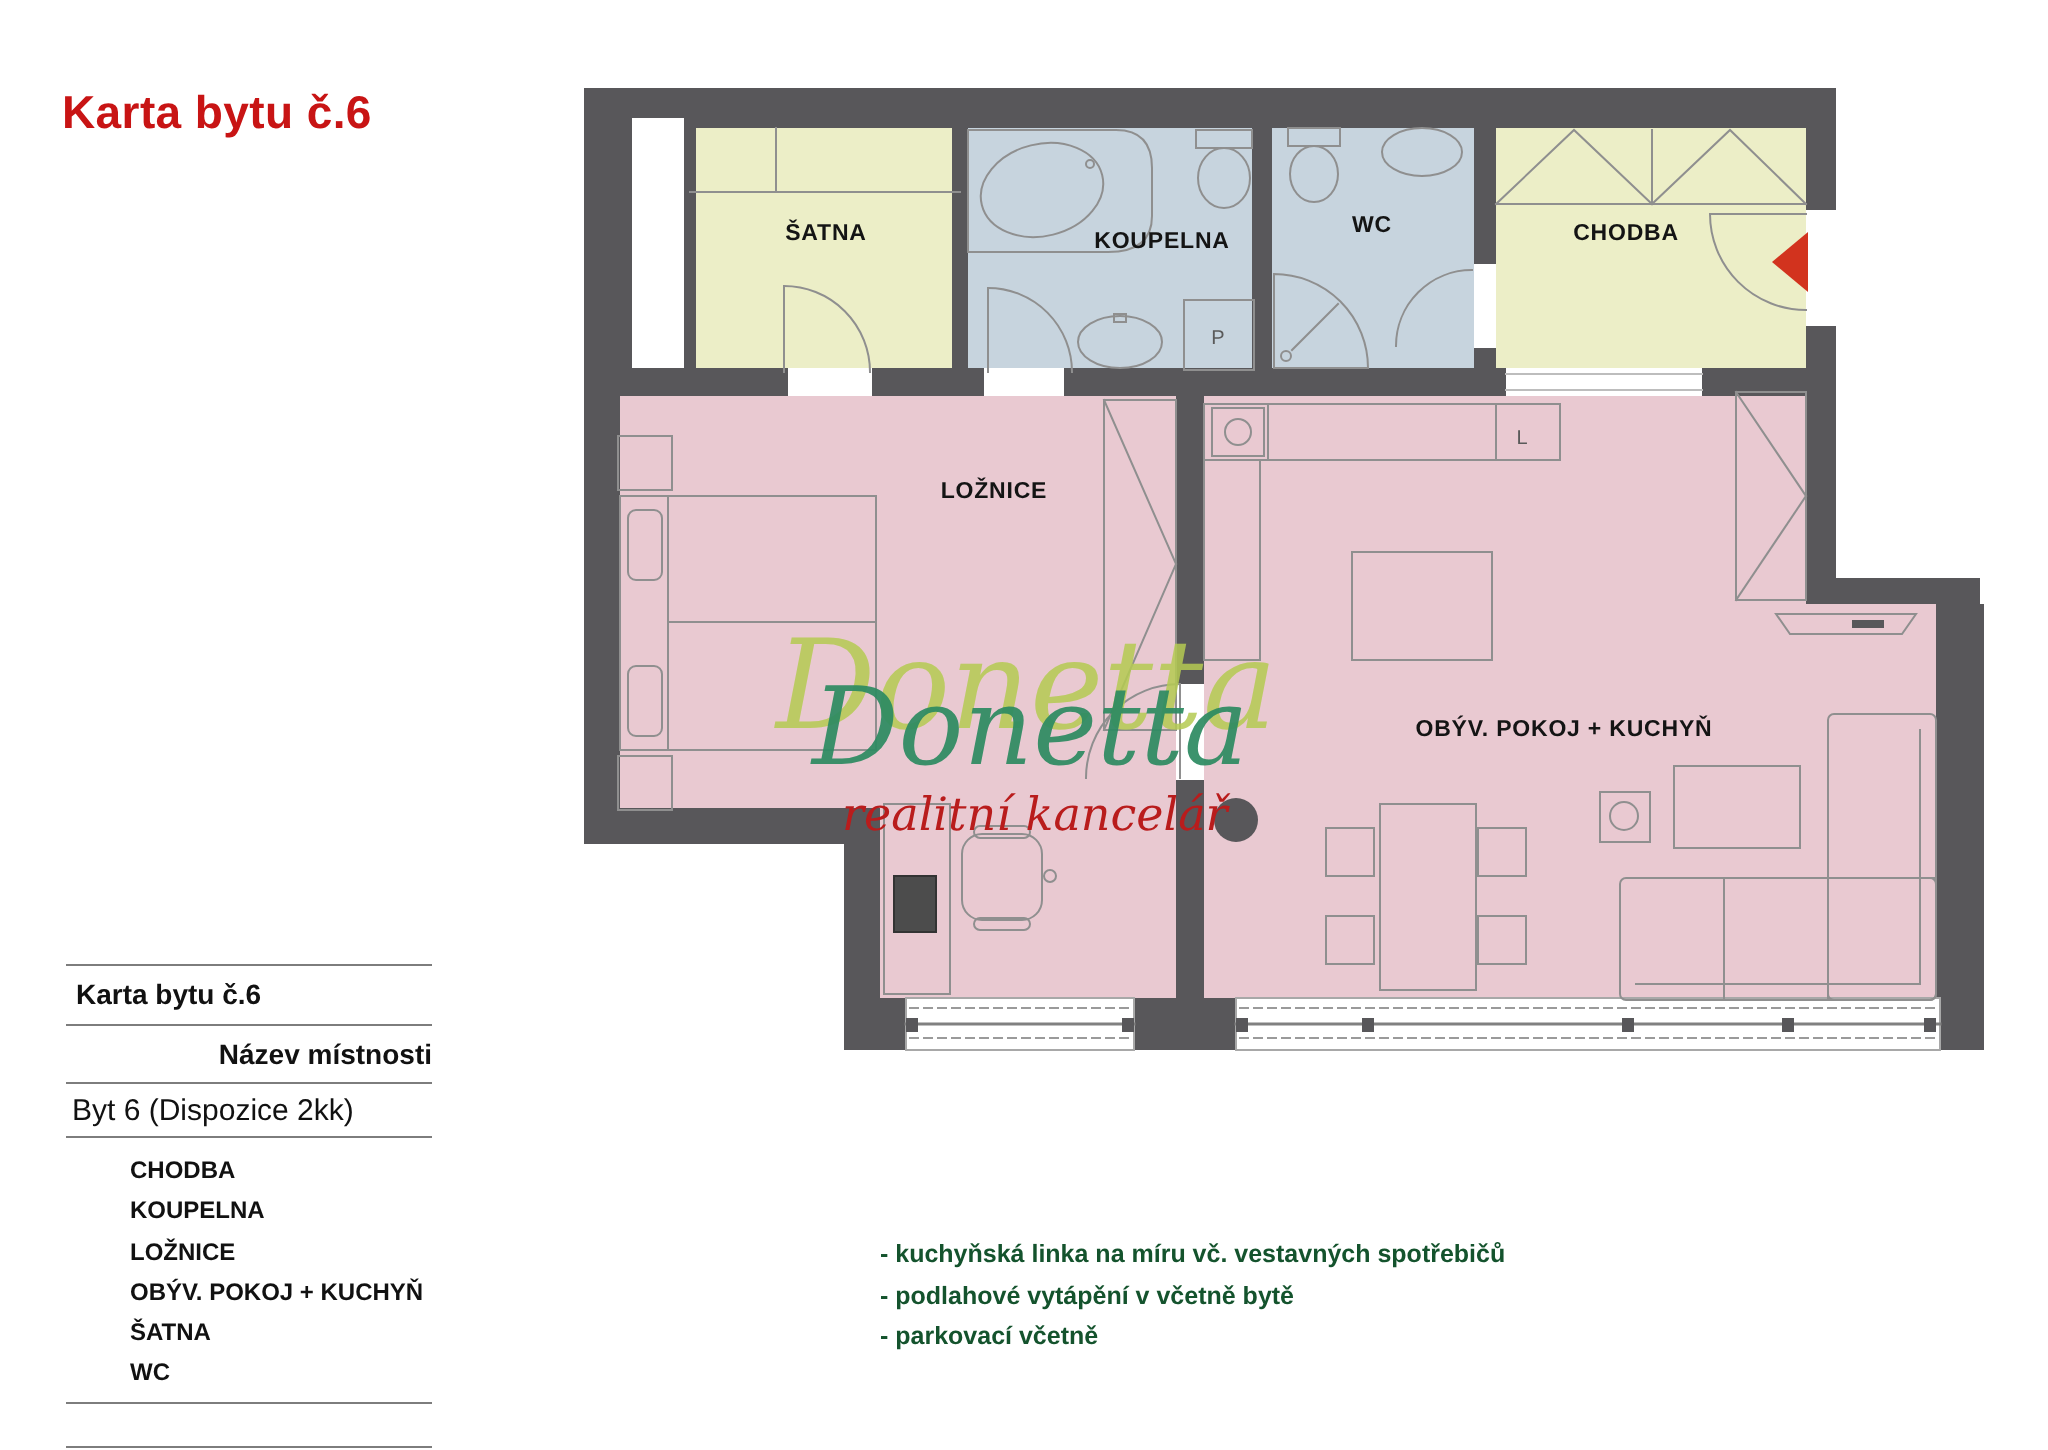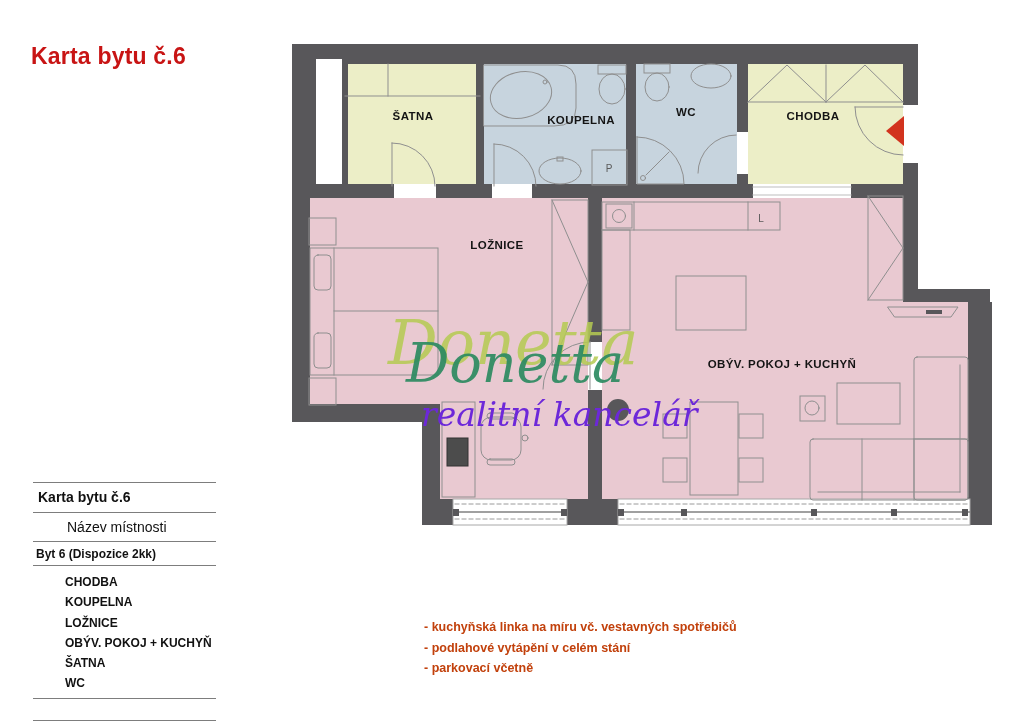--- a/index.html
+++ b/index.html
@@ -9,32 +9,32 @@
   .page-title {
     position:absolute; left:31px; top:31px;
     font-size:23px; font-weight:bold; color:#c81414; letter-spacing:0.2px;
   }
 
   svg.plan { position:absolute; left:0; top:0; width:1024px; height:725px; }
 
   .wm { position:absolute; font-family:"DejaVu Serif", serif; font-style:italic; white-space:nowrap; pointer-events:none; }
   .wm-light { left:388px; top:294px; font-size:62px; color:#b5cb52; opacity:0.85; }
   .wm-dark  { left:406px; top:320px; font-size:54px; color:#2e8b62; opacity:0.93; }
-  .wm-tag   { left:421px; top:383px; font-size:33px; color:#6d28d9; }
+  .wm-tag   { left:421px; top:383px; font-size:23px; color:#b91c1c; }
 
   .info-table { position:absolute; left:33px; top:470px; width:183px; color:#111; }
   .tline { border-top:1px solid #7d7d7d; height:0; }
   .t-title { font-size:14px; font-weight:bold; padding:6px 0 7px 5px; }
-  .t-header { font-size:14px; font-weight:normal; padding:6px 0 6px 34px; }
-  .t-unit { font-size:12px; font-weight:bold; padding:5px 0 4px 3px; }
+  .t-header { font-size:14px; font-weight:bold; padding:6px 0 6px 34px;text-align:right; }
+  .t-unit { font-size:15px; font-weight:normal; padding:5px 0 4px 3px; }
   .t-rooms { padding:6px 0 4px 32px; }
   .t-room { font-size:12px; font-weight:bold; line-height:20.3px; white-space:nowrap; }
   .t-spacer { height:21px; }
 
-  .features { position:absolute; left:424px; top:605px; color:#c2410c; }
+  .features { position:absolute; left:440px; top:605px; color:#14532d; }
   .feature { font-size:12.5px; font-weight:bold; line-height:20.7px; white-space:nowrap; }
 
   text.room-label { font-family:"Liberation Sans", sans-serif; font-weight:bold; font-size:11.5px; fill:#141414; letter-spacing:0.4px; }
   text.appl-label { font-family:"Liberation Sans", sans-serif; font-size:10px; fill:#5a5a5a; }
 </style>
 </head>
 <body>
 
 <div class="page">
 
@@ -263,17 +263,17 @@
       <div class="t-room">ŠATNA</div>
       <div class="t-room">WC</div>
     </div>
     <div class="tline"></div>
     <div class="t-spacer"></div>
     <div class="tline"></div>
   </div>
 
   <div class="features">
     <div class="feature">- kuchyňská linka na míru vč. vestavných spotřebičů</div>
-    <div class="feature">- podlahové vytápění v celém stání</div>
+    <div class="feature">- podlahové vytápění v včetně bytě</div>
     <div class="feature">- parkovací včetně</div>
   </div>
 
 </div>
 
 </body></html>

